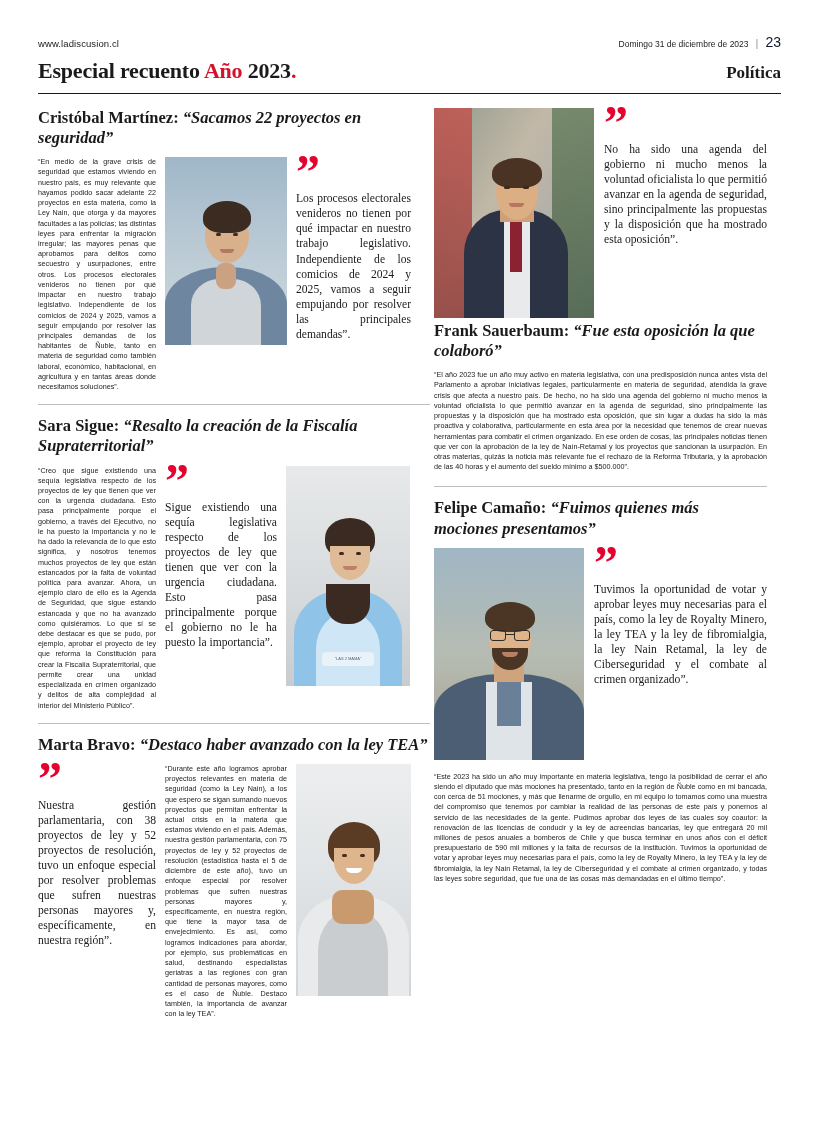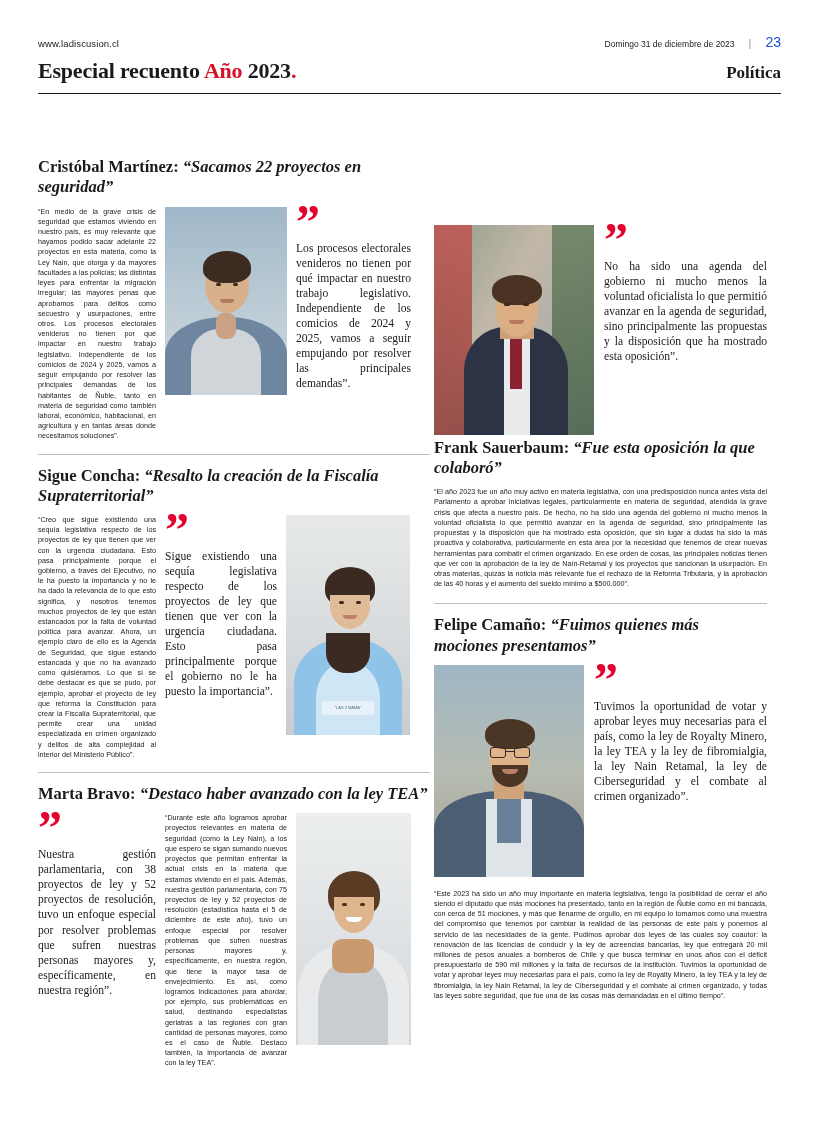--- a/index.html
+++ b/index.html
@@ -22,24 +22,24 @@
   
   .masthead {
     display: flex;
     align-items: baseline;
     justify-content: space-between;
     font-size: 9px;
     color: #333;
     padding-bottom: 4px;
   }
   .site-url { font-size: 9.5px; letter-spacing: .1px; color:#222; }
-  .mast-right { display: flex; align-items: baseline; gap: 14px; }
+  .mast-right { display: flex; align-items: baseline; gap: 7px; }
   .mast-date { font-size: 8.5px; color: #222; }
   .mast-sep { color:#999; font-size: 11px; }
-  .mast-page { font-size: 14px; color:#1d4ed8; font-weight: 400; }
+  .mast-page { font-size: 14px; color:#0f172a; font-weight: 400; }
 
   .headline-row {
     display: flex;
     align-items: baseline;
     justify-content: space-between;
     border-bottom: 1.4px solid #1a1a1a;
     padding-bottom: 9px;
     margin-top: 4px;
     gap: 44px;
   }
@@ -58,21 +58,20 @@
     font-weight: 700;
     color: #1a1a1a;
   }
 
   
   .content {
     display: flex;
     gap: 4px;
     margin-top: 14px;
     height: 1010px;
-    align-items: center;
   }
   .col-left { width: 392px; position: relative; }
   .col-right { width: 333px; position: relative; }
 
   .story { position: relative; }
 
   .story-title {
     font-family: "Liberation Serif", serif;
     font-size: 16.5px;
     line-height: 1.22;
@@ -175,21 +174,21 @@
             <span class="quote-mark">”</span>
             <div class="pullquote">Los procesos electorales venideros no tienen por qué impactar en nuestro trabajo legislativo. Independiente de los comicios de 2024 y 2025, vamos a seguir empujando por resolver las principales demandas”.</div>
           </div>
         </div>
       </div>
 
       <div class="divider"></div>
 
       <div class="story">
         <div class="story-title">
-          <span>Sigue Concha: </span><span class="italic">“Resalto la creación de la Fiscalía Supraterritorial”</span>
+          <span>Sara Sigue: </span><span class="italic">“Resalto la creación de la Fiscalía Supraterritorial”</span>
         </div>
         <div class="three-col">
           <div style="width:118px;">
             <div class="body-text">“Creo que sigue existiendo una sequía legislativa respecto de los proyectos de ley que tienen que ver con la urgencia ciudadana. Esto pasa principalmente porque el gobierno, a través del Ejecutivo, no le ha puesto la importancia y no le ha dado la relevancia de lo que esto significa, y nosotros tenemos muchos proyectos de ley que están estancados por la falta de voluntad política para avanzar. Ahora, un ejemplo claro de ello es la Agenda de Seguridad, que sigue estando estancada y que no ha avanzado como quisiéramos. Lo que sí se debe destacar es que se pudo, por ejemplo, aprobar el proyecto de ley que reforma la Constitución para crear la Fiscalía Supraterritorial, que permite crear una unidad especializada en crímen organizado y delitos de alta complejidad al interior del Ministerio Público”.</div>
           </div>
           <div style="width:112px;">
             <span class="quote-mark">”</span>
             <div class="pullquote">Sigue existiendo una sequía legislativa respecto de los proyectos de ley que tienen que ver con la urgencia ciudadana. Esto pasa principalmente porque el gobierno no le ha puesto la importancia”.</div>
           </div>
           <div style="width:124px;">

